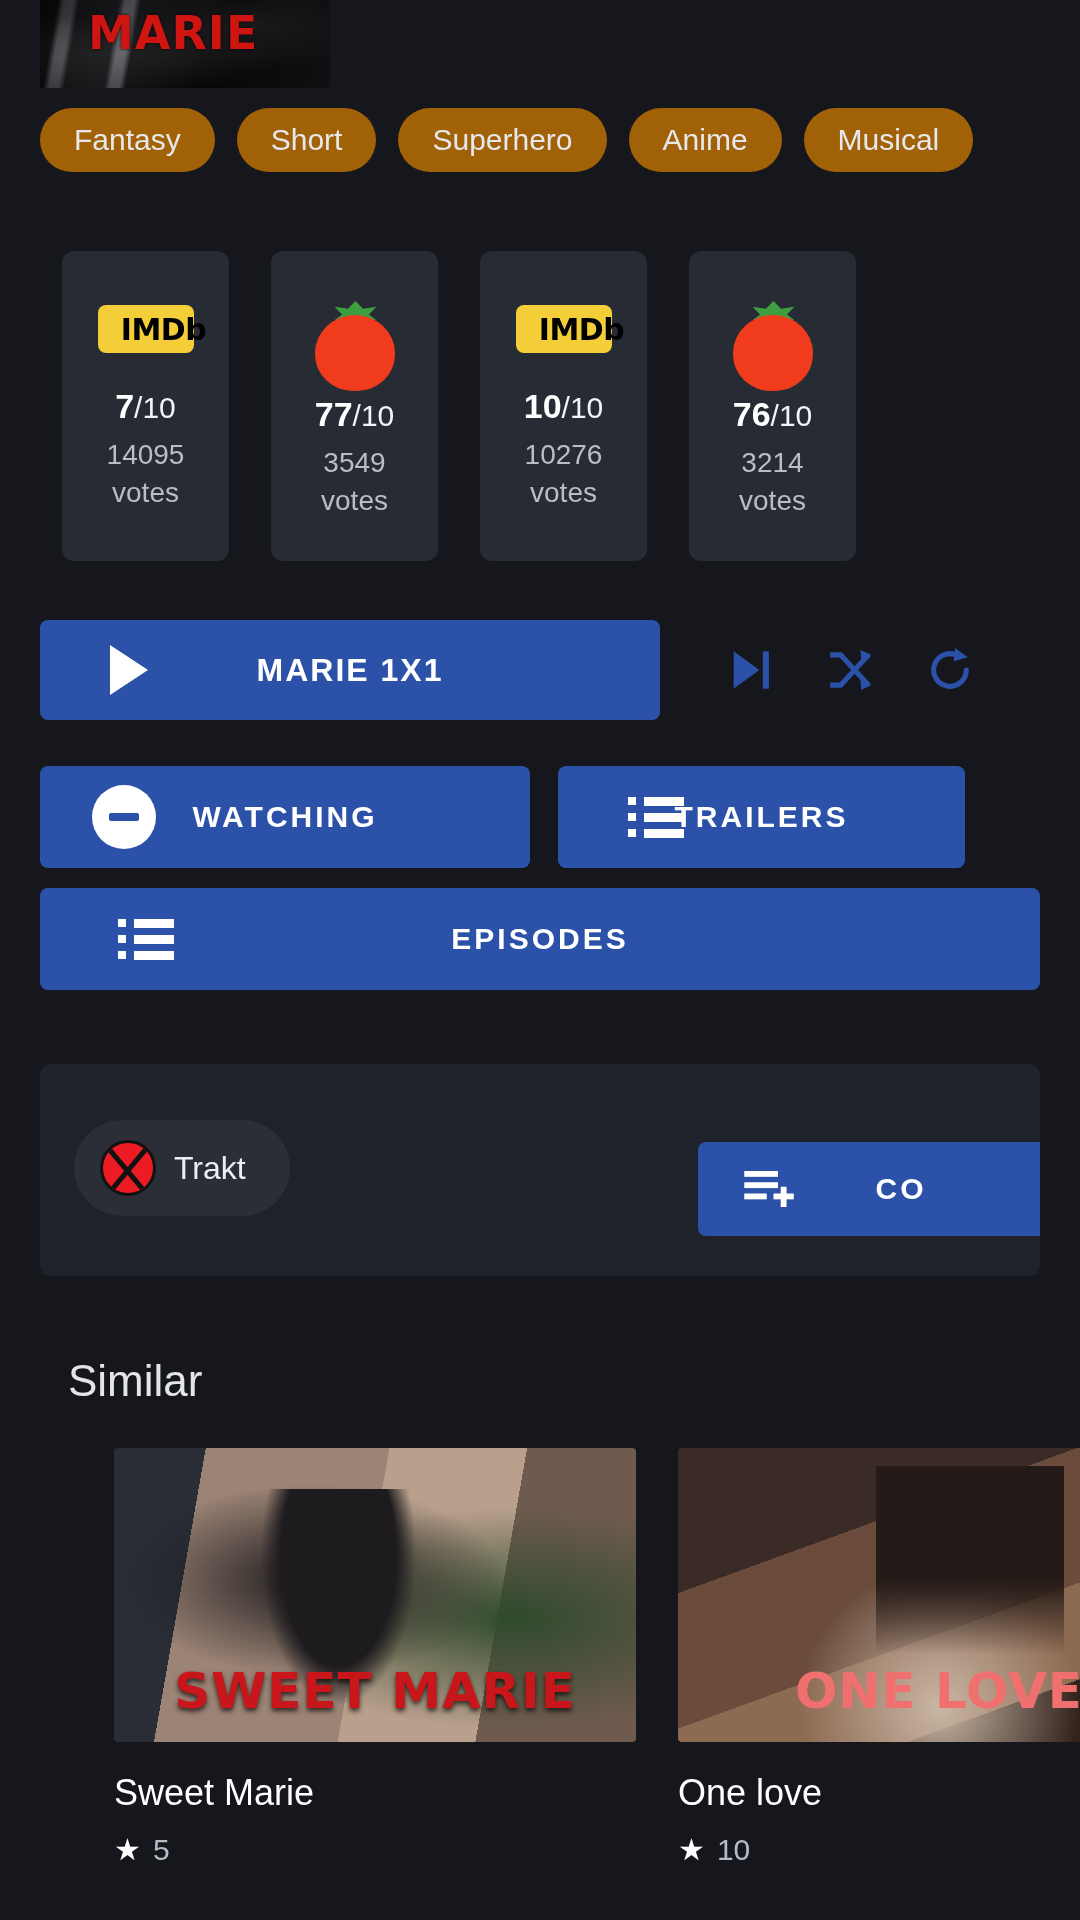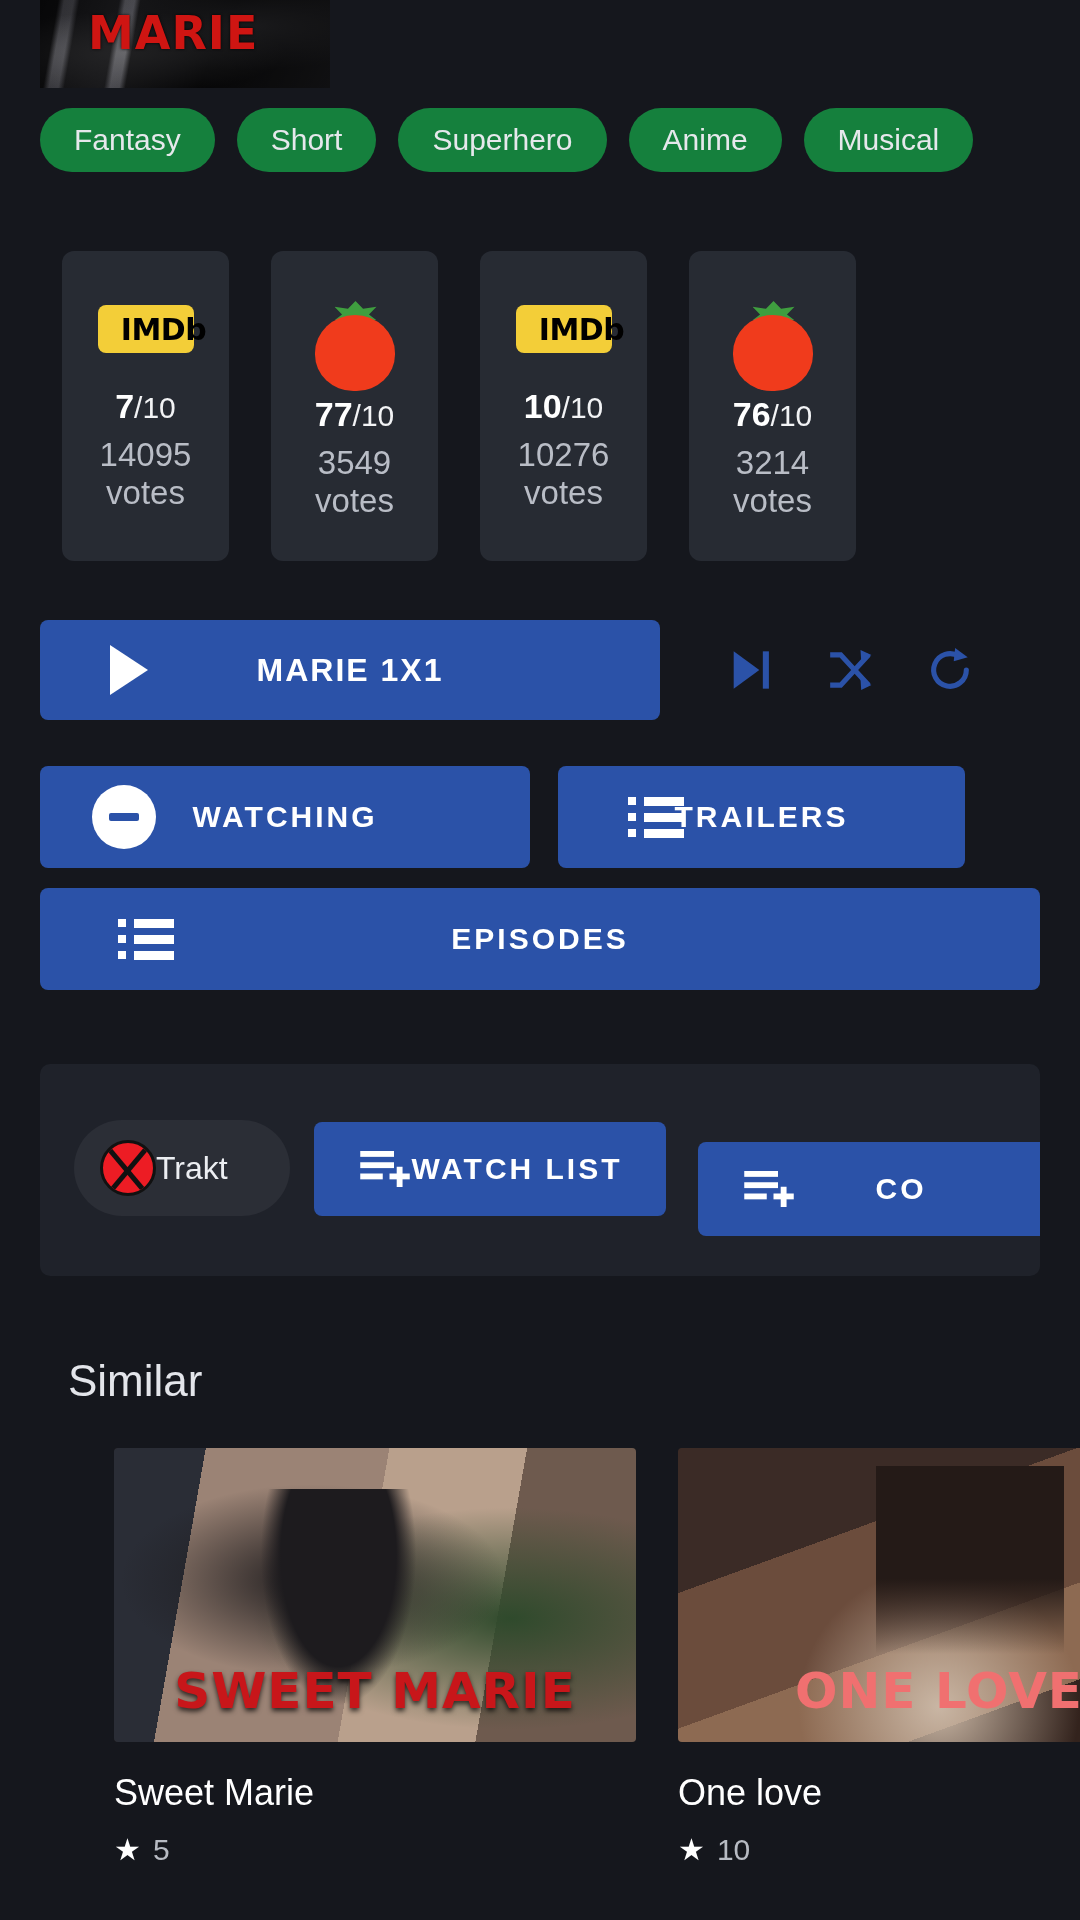--- a/index.html
+++ b/index.html
@@ -58,21 +58,21 @@
     overflow: hidden;
     white-space: nowrap;
   }
   .chip {
     flex: 0 0 auto;
     height: 64px;
     display: flex;
     align-items: center;
     padding: 0 34px;
     border-radius: 34px;
-    background: #15803d;
+    background: #a16207;
     color: #e6e8ec;
     font-size: 30px;
   }
 
   
   .ratings {
     position: absolute;
     left: 0; top: 251px;
     width: 1080px; height: 310px;
     display: flex;
@@ -124,21 +124,21 @@
     color: #ffffff;
     font-size: 34px;
     font-weight: 700;
     display: flex;
     align-items: baseline;
   }
   .score .denom { font-weight: 400; font-size: 30px; color: #f2f3f5; }
   .votes {
     margin-top: 10px;
     color: #b9bdc6;
-    font-size: 33px;
+    font-size: 28px;
     line-height: 38px;
     text-align: center;
   }
 
   
   .play-row {
     position: absolute;
     left: 40px; top: 620px;
     width: 1000px; height: 100px;
     display: flex;
@@ -210,20 +210,21 @@
     border-radius: 10px;
     overflow: hidden;
   }
   .trakt-chip {
     position: absolute; left: 34px; top: 56px;
     width: 216px; height: 96px;
     border-radius: 48px;
     background: #2b2e36;
     display: flex; align-items: center;
     padding-left: 26px;
+    gap: 18px;
   }
   .trakt-logo {
     width: 56px; height: 56px;
     border-radius: 50%;
     background: #ed1c24;
     border: 3px solid #111;
     position: relative;
     overflow: hidden;
   }
   .trakt-logo::before, .trakt-logo::after {
@@ -469,30 +470,20 @@
   <span class="lbl">EPISODES</span>
 </div>
 
 <div class="trakt-panel">
 
   <div class="trakt-chip">
     <span class="trakt-logo"></span>
     <span class="trakt-label">Trakt</span>
   </div>
 
-  <div class="btn btn-watchlist">
-    <svg class="addlist-icon" style="left:42px" viewBox="0 0 24 24">
-      <rect x="1" y="4" width="15" height="2.6" fill="#fff"></rect>
-      <rect x="1" y="9" width="15" height="2.6" fill="#fff"></rect>
-      <rect x="1" y="14" width="10" height="2.6" fill="#fff"></rect>
-      <rect x="14" y="14" width="9" height="2.6" fill="#fff"></rect>
-      <rect x="17.2" y="11" width="2.6" height="9" fill="#fff"></rect>
-    </svg>
-    <span class="lbl" style="padding-left:54px">WATCH LIST</span>
-  </div>
 
   <div class="btn btn-collection">
     <svg class="addlist-icon" style="left:42px" viewBox="0 0 24 24">
       <rect x="1" y="4" width="15" height="2.6" fill="#fff"></rect>
       <rect x="1" y="9" width="15" height="2.6" fill="#fff"></rect>
       <rect x="1" y="14" width="10" height="2.6" fill="#fff"></rect>
       <rect x="14" y="14" width="9" height="2.6" fill="#fff"></rect>
       <rect x="17.2" y="11" width="2.6" height="9" fill="#fff"></rect>
     </svg>
     <span class="lbl" style="padding-left:54px">CO</span>

